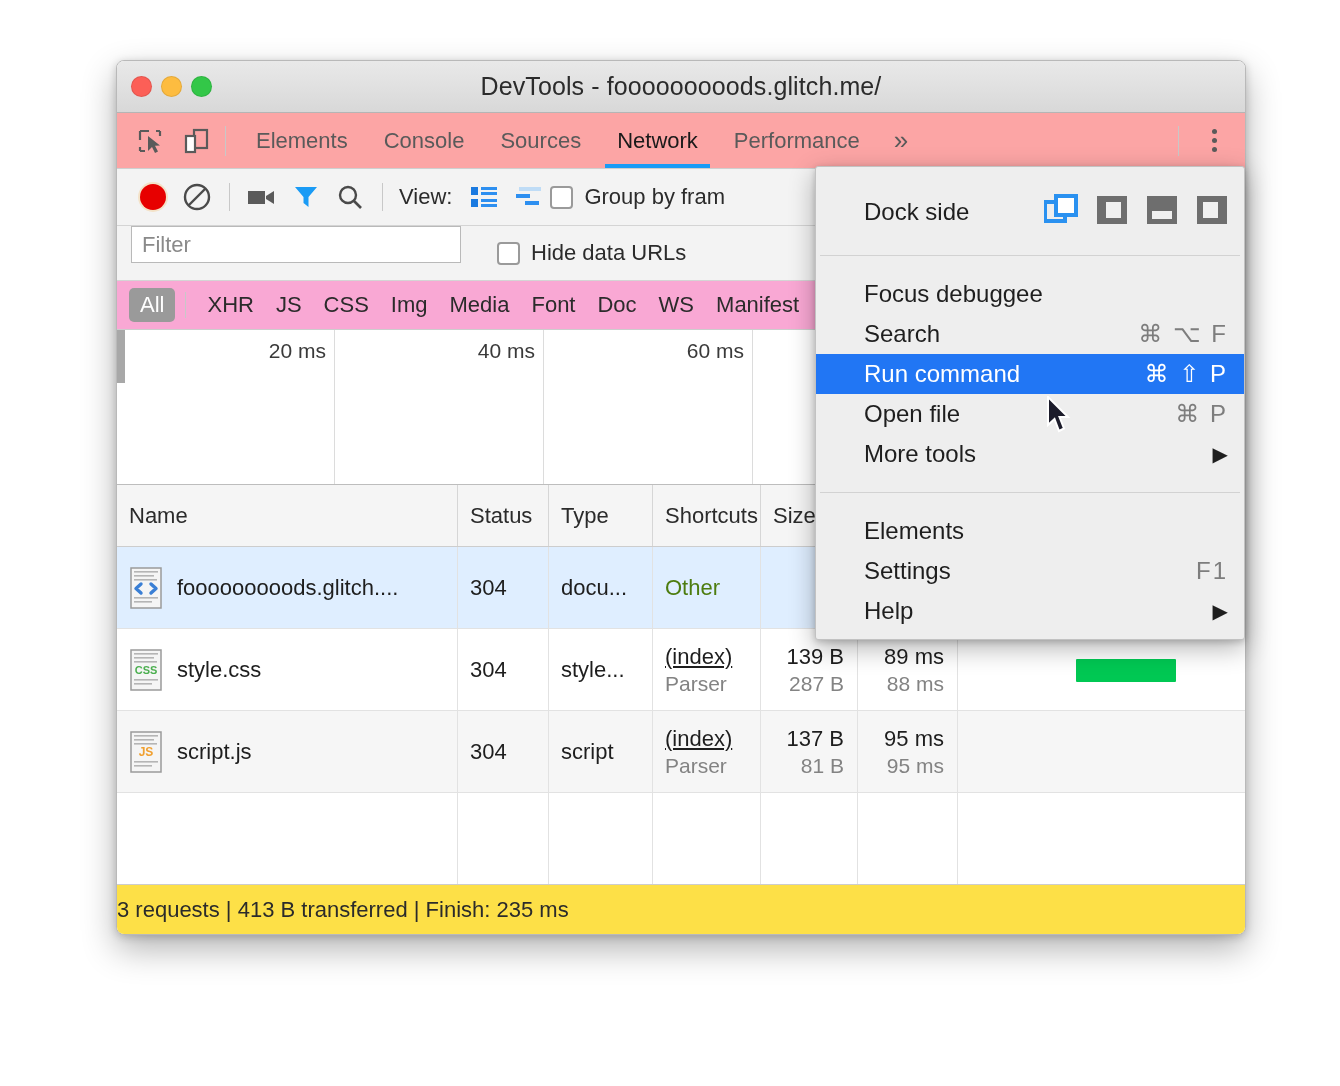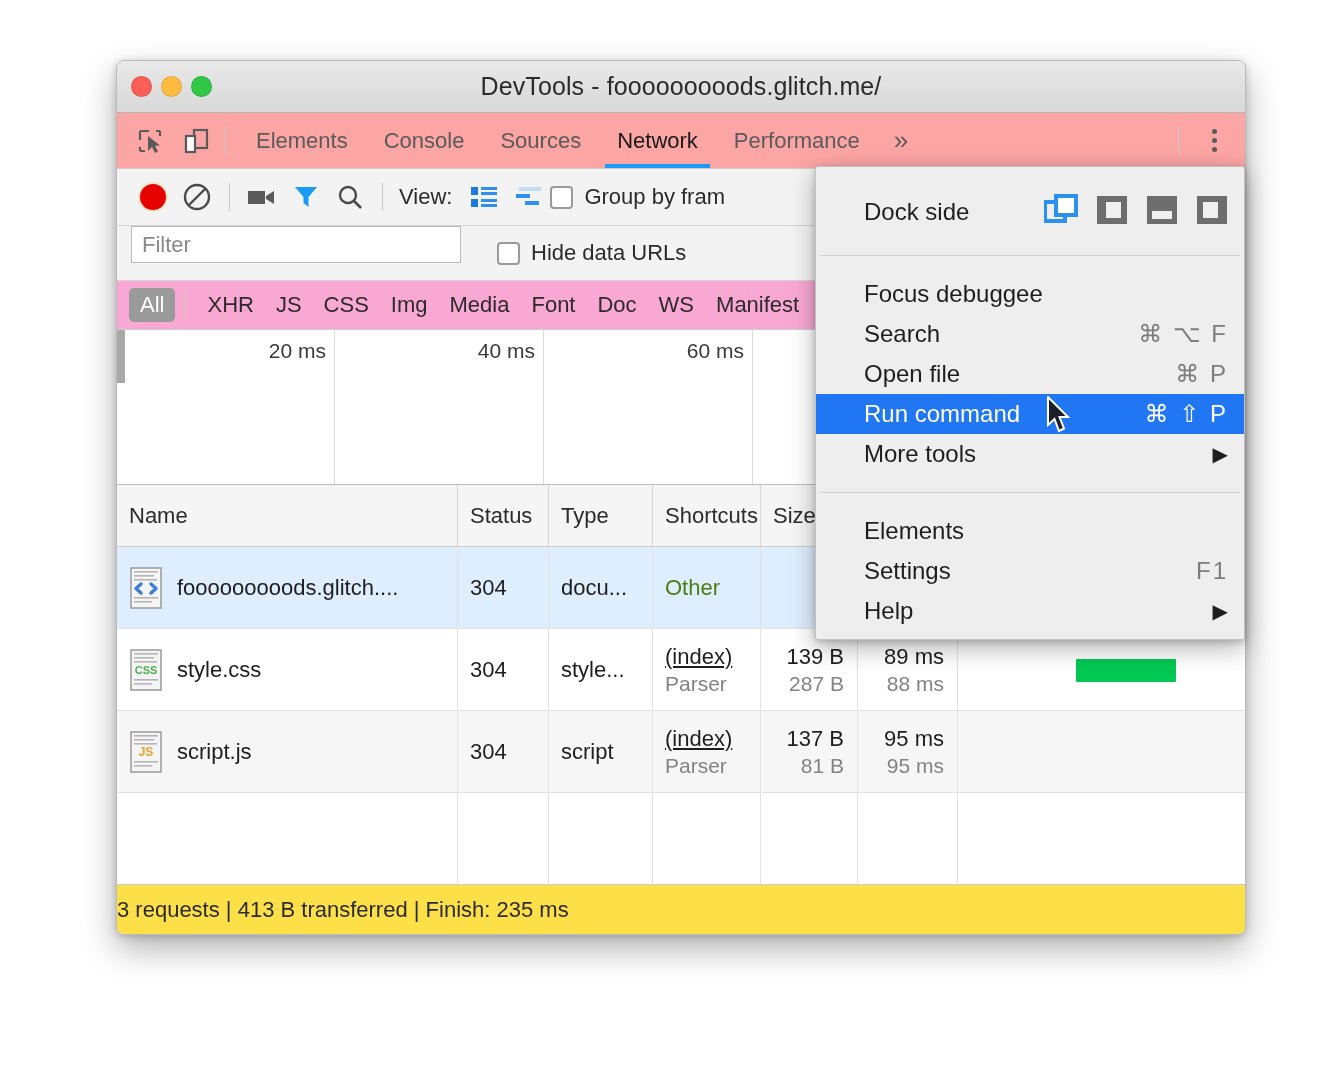--- a/index.html
+++ b/index.html
@@ -507,27 +507,27 @@
     <div class="menu-sep"></div>
     <div class="mi-spacer"></div>
 
     <div class="mi">
       <span>Focus debuggee</span>
     </div>
     <div class="mi">
       <span>Search</span>
       <span class="sc">⌘ ⌥ F</span>
     </div>
-    <div class="mi">
-      <span>Open file</span>
-      <span class="sc">⌘ P</span>
-    </div>
     <div class="mi hl">
       <span>Run command</span>
       <span class="sc">⌘ ⇧ P</span>
+    </div>
+    <div class="mi">
+      <span>Open file</span>
+      <span class="sc">⌘ P</span>
     </div>
     <div class="mi">
       <span>More tools</span>
       <span class="arrow">▶</span>
     </div>
 
     <div class="mi-spacer"></div>
     <div class="menu-sep"></div>
     <div class="mi-spacer"></div>
 

